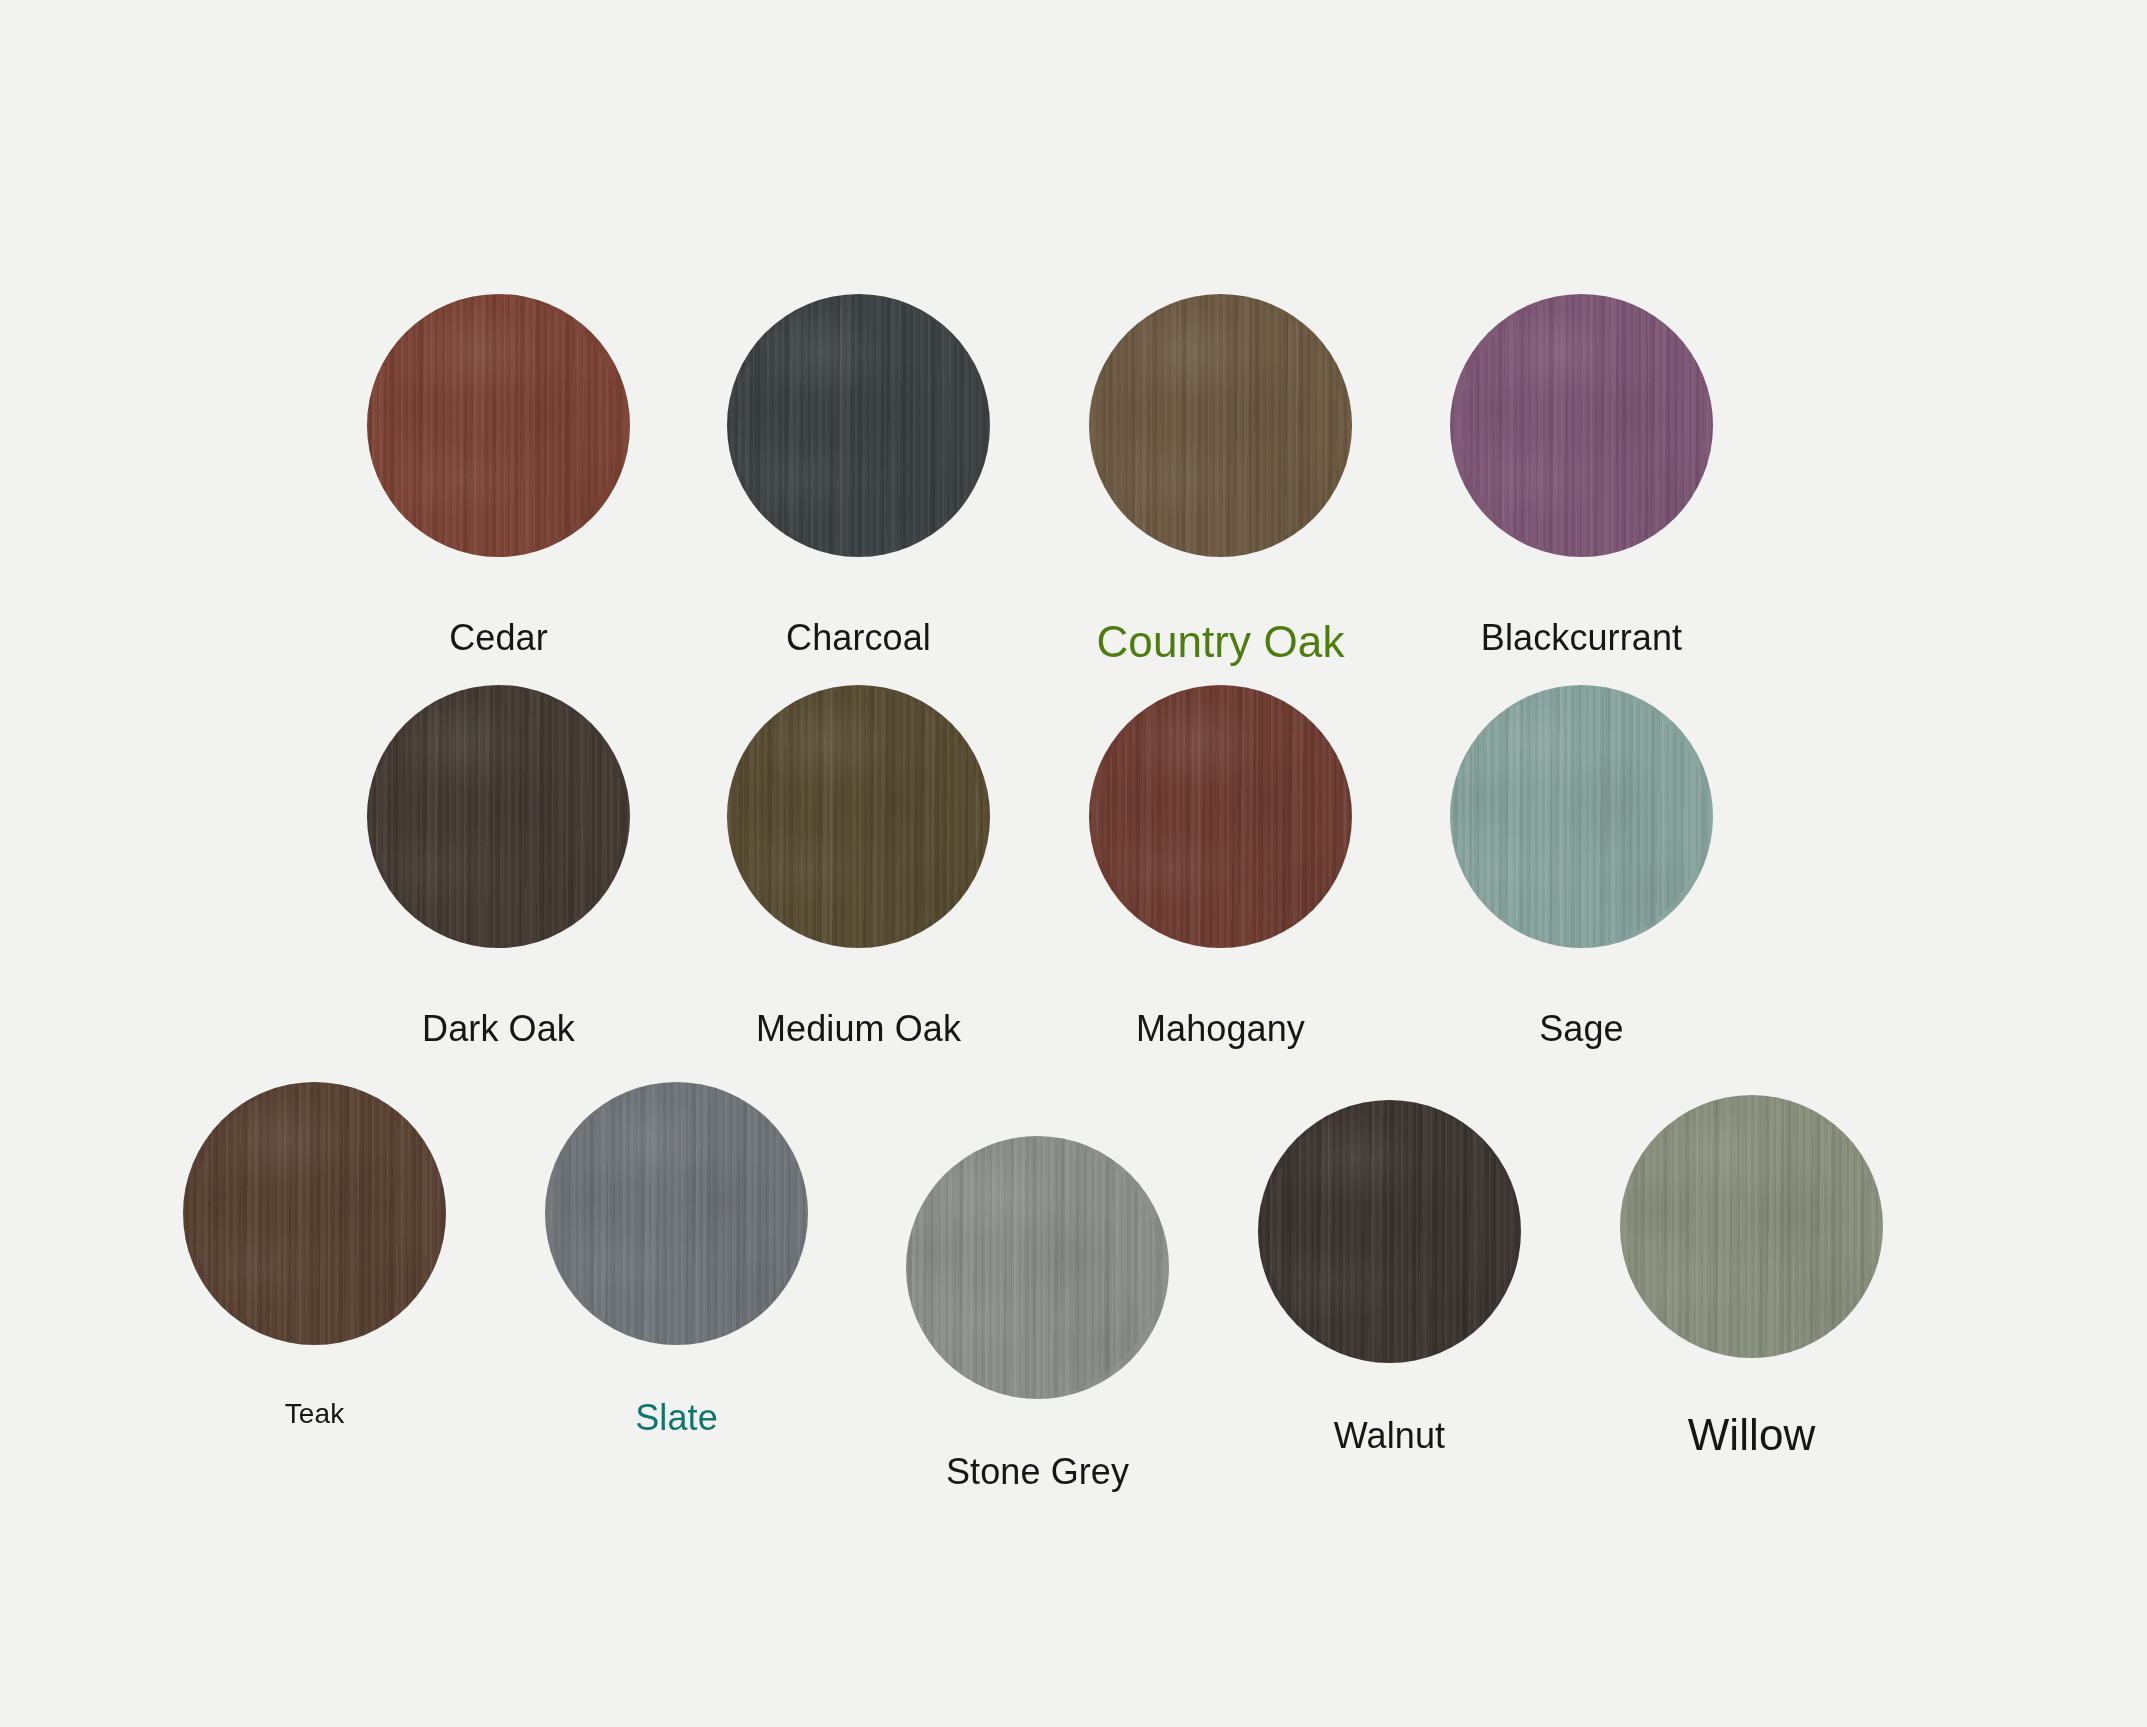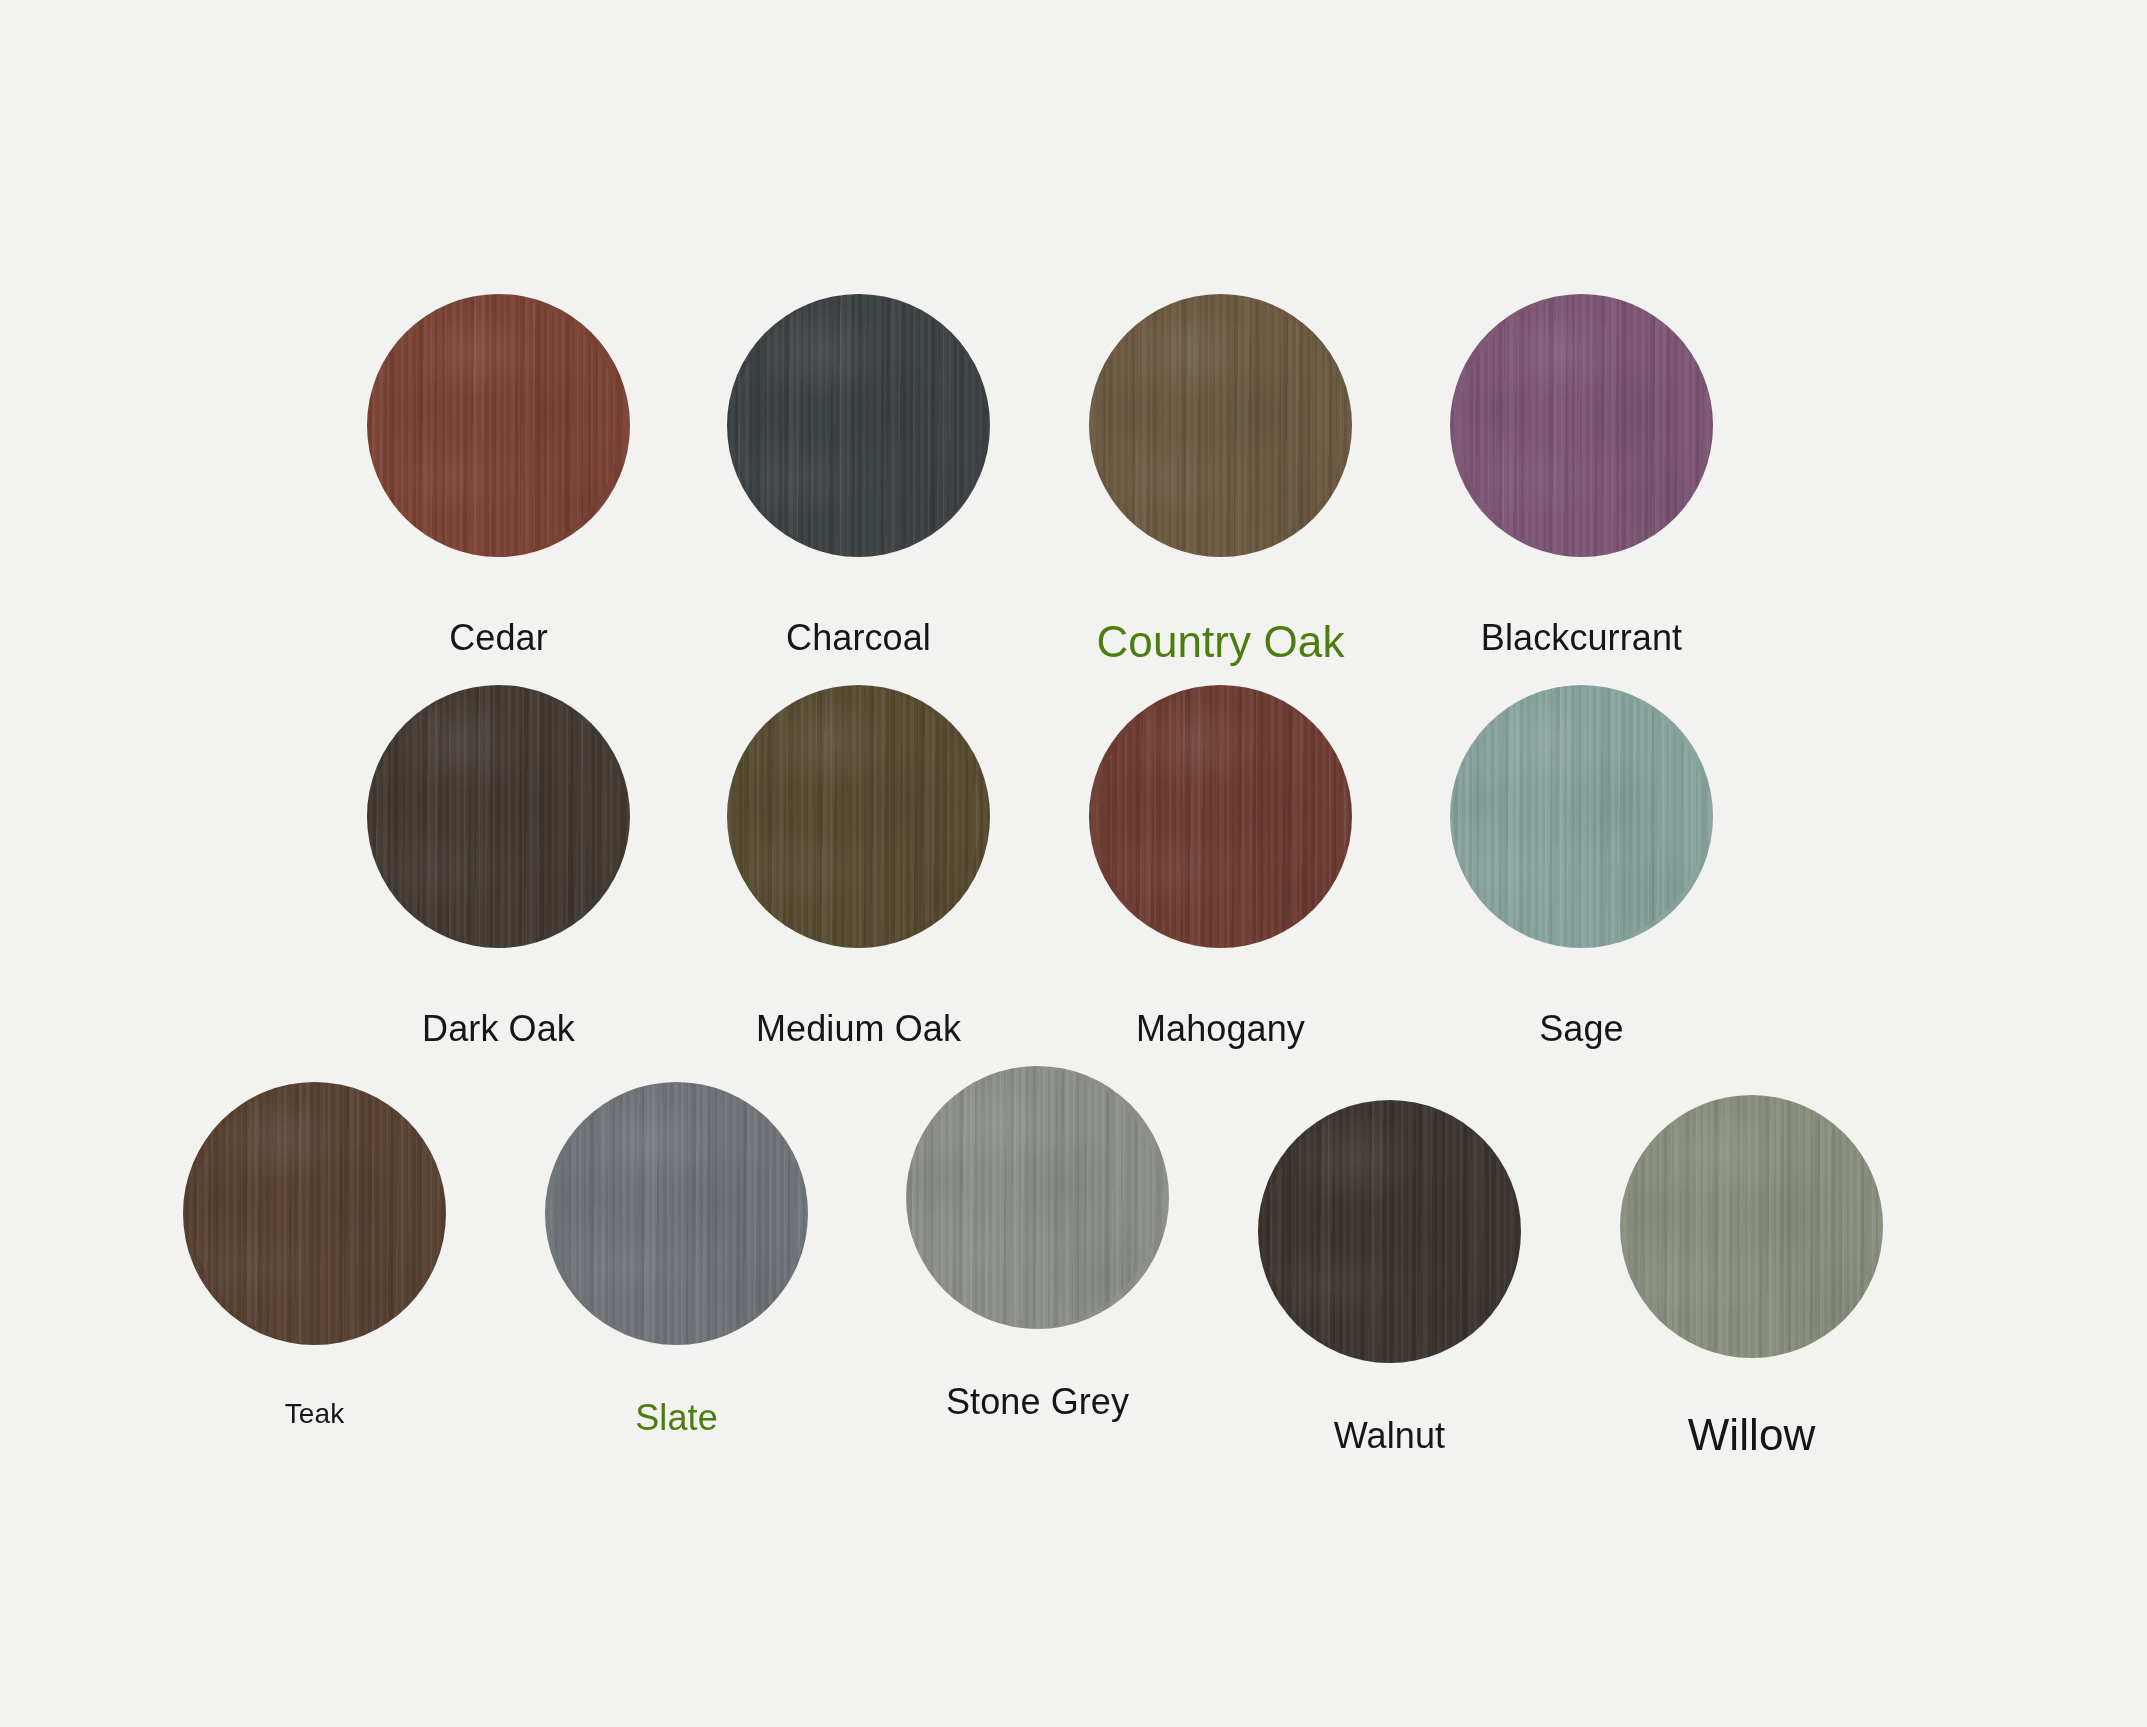--- a/index.html
+++ b/index.html
@@ -167,23 +167,23 @@
         <div class="grain-c" style="transform: translateX(-1.7px);"></div>
       </div>
       <div class="swatch-label" style="margin-top: 55px; color: rgb(22, 22, 22); font-size: 28px;">Teak</div>
     </div>
     <div class="swatch-item" style="left: 545px; top: 1082px; width: 263px;">
       <div class="swatch-disc" style="width: 263px; height: 263px; background-color: rgb(110, 115, 120);">
         <div class="grain-a" style="transform: translateX(5.1px);"></div>
         <div class="grain-b" style="transform: translateX(-5.1px);"></div>
         <div class="grain-c" style="transform: translateX(4.3px);"></div>
       </div>
-      <div class="swatch-label" style="margin-top: 55px; color: #4d7c0f; font-size: 36px;">Slate</div>
-    </div>
-    <div class="swatch-item" style="left: 906px; top: 1066px; width: 263px;">
+      <div class="swatch-label" style="margin-top: 55px; color: #0f766e; font-size: 36px;">Slate</div>
+    </div>
+    <div class="swatch-item" style="left: 906px; top: 1136px; width: 263px;">
       <div class="swatch-disc" style="width: 263px; height: 263px; background-color: rgb(138, 141, 136);">
         <div class="grain-a" style="transform: translateX(-8.6px);"></div>
         <div class="grain-b" style="transform: translateX(0.9px);"></div>
         <div class="grain-c" style="transform: translateX(-9.4px);"></div>
       </div>
       <div class="swatch-label" style="margin-top: 55px; color: rgb(22, 22, 22); font-size: 36px;">Stone Grey</div>
     </div>
     <div class="swatch-item" style="left: 1258px; top: 1100px; width: 263px;">
       <div class="swatch-disc" style="width: 263px; height: 263px; background-color: rgb(59, 51, 46);">
         <div class="grain-a" style="transform: translateX(-2.6px);"></div>

